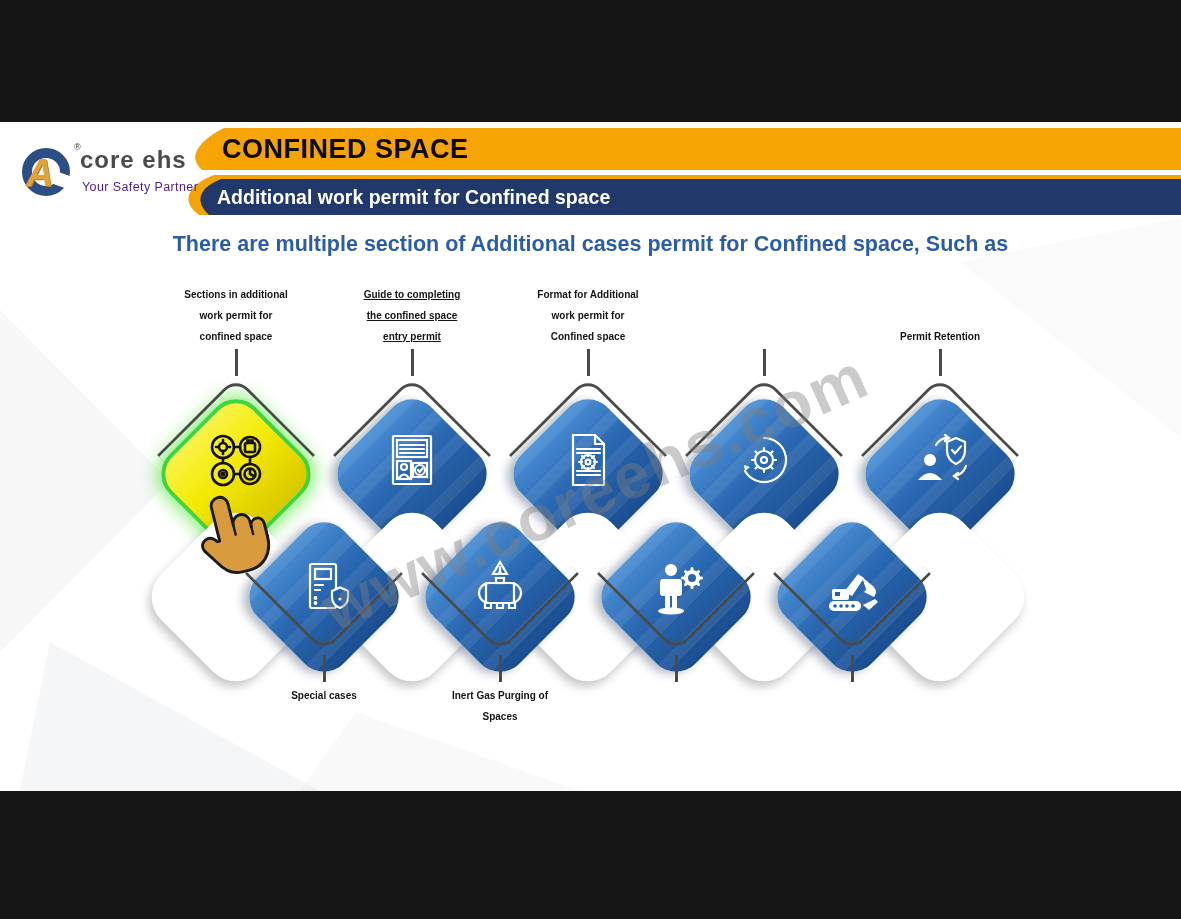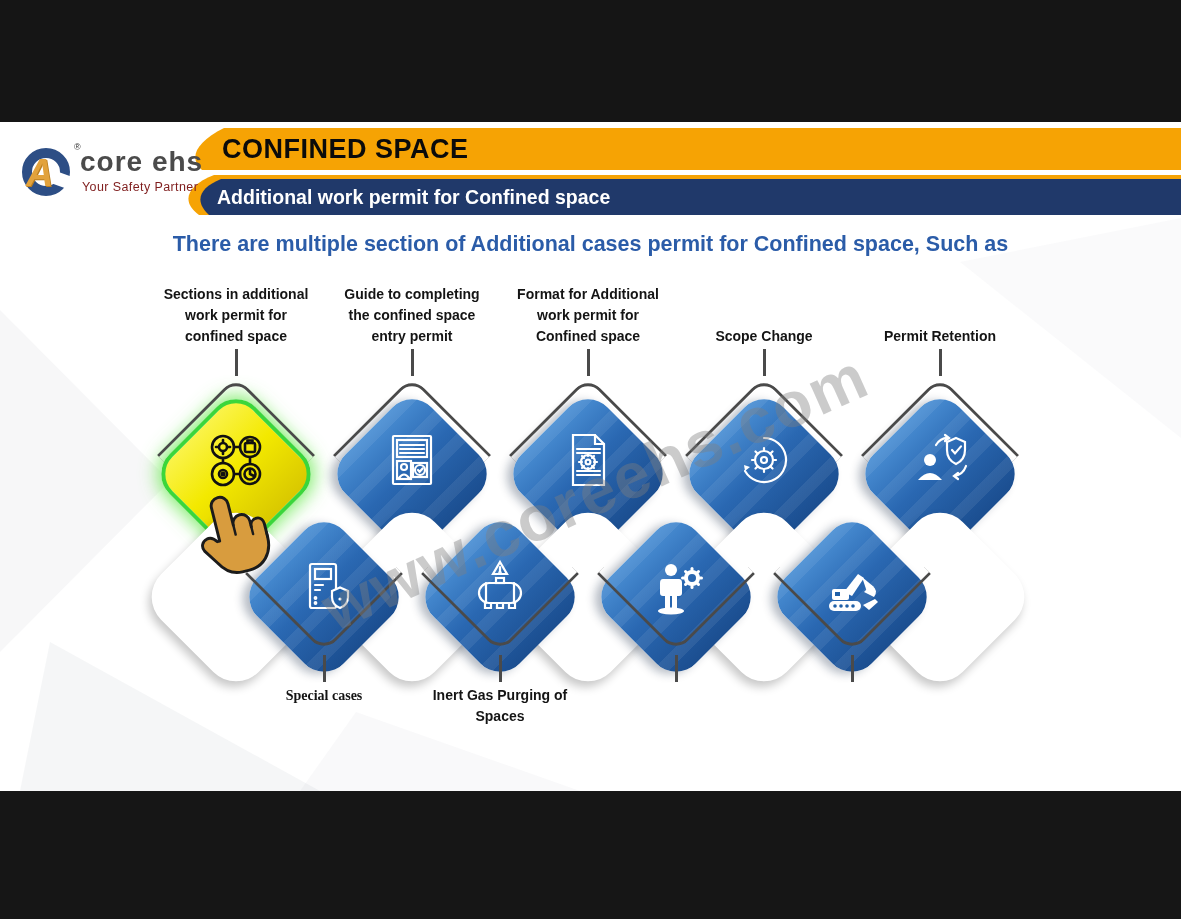--- a/index.html
+++ b/index.html
@@ -25,29 +25,29 @@
 
   
   .logo { position:absolute; left:18px; top:22px; width:190px; height:66px; }
   .logo-c { position:absolute; left:4px; top:4px; width:48px; height:48px; border-radius:50%;
     border:10px solid #2D4E85; }
   .logo-c::after { content:""; position:absolute; right:-13px; top:16px; width:20px; height:13px;
     background:#fff; transform:rotate(20deg); }
   .logo-a { position:absolute; left:8px; top:10px; font-size:38px; font-weight:800; font-style:italic;
     color:#E2A23C; text-shadow:1px 1px 0 #b97d1e; line-height:1; }
   .logo-reg { position:absolute; left:56px; top:-2px; font-size:9px; color:#333; }
-  .logo-brand { position:absolute; left:62px; top:2px; font-size:28px; font-weight:700; color:#4b4b4b; letter-spacing:1px;text-align:center; }
-  .logo-tag { position:absolute; left:64px; top:36px; font-size:12.5px; color:#7f1d1d; letter-spacing:0.4px; }
+  .logo-brand { position:absolute; left:62px; top:2px; font-size:24px; font-weight:700; color:#4b4b4b; letter-spacing:1px;text-align:center; }
+  .logo-tag { position:absolute; left:64px; top:36px; font-size:12.5px; color:#4c1d95; letter-spacing:0.4px; }
 
   .heading { position:absolute; left:0; top:110px; width:1181px; text-align:center;
     font-size:21.5px; font-weight:700; color:#2b5ca8; }
 
   
   .lbl { position:absolute; width:190px; display:flex; align-items:flex-end; justify-content:center;
-    text-align:center; font-size:14px; line-height:21px; font-weight:700; color:#141414;
+    text-align:center; font-size:10px; line-height:21px; font-weight:700; color:#141414;
     white-space:pre-line; z-index:4; }
   .lbl-top { top:153px; height:72px; }
   .lbl-bot { top:563px; height:48px; align-items:flex-start; }
 
   .vline { position:absolute; width:3px; background:#4a4a4a; z-index:3; }
   .chev { position:absolute; width:112px; height:112px; transform:rotate(45deg); z-index:3; }
   .chev-top { border-top:3px solid #4a4a4a; border-left:3px solid #4a4a4a; border-top-left-radius:18px; }
   .chev-bot { border-bottom:3px solid #4a4a4a; border-right:3px solid #4a4a4a; border-bottom-right-radius:18px; }
 
   .diamond { position:absolute; width:122px; height:122px; border-radius:28px; transform:rotate(45deg); }
@@ -96,27 +96,26 @@
       <div class="logo-reg">®</div>
       <div class="logo-brand">core ehs</div>
       <div class="logo-tag">Your Safety Partner</div>
     </div>
 
     <div class="heading">There are multiple section of Additional cases permit for Confined space, Such as</div>
 
     <div class="lbl lbl-top" style="left:141px;">Sections in additional
 work permit for
 confined space</div>
-    <div class="lbl lbl-top" style="left:317px;">Guide to completing
+    <div class="lbl lbl-top" style="left:317px;text-decoration:underline;">Guide to completing
 the confined space
 entry permit</div>
     <div class="lbl lbl-top" style="left:493px;">Format for Additional
 work permit for
 Confined space</div>
-    <div class="lbl lbl-top" style="left:669px;">Scope Change</div>
     <div class="lbl lbl-top" style="left:845px;text-align:center;">Permit Retention</div>
 
     <div class="vline" style="left:234.5px; top:227px; height:27px;"></div>
     <div class="vline" style="left:410.5px; top:227px; height:27px;"></div>
     <div class="vline" style="left:586.5px; top:227px; height:27px;"></div>
     <div class="vline" style="left:762.5px; top:227px; height:27px;"></div>
     <div class="vline" style="left:938.5px; top:227px; height:27px;"></div>
 
     <div class="chev chev-top" style="left:180px; top:277px;"></div>
     <div class="chev chev-top" style="left:356px; top:277px;"></div>
@@ -257,21 +256,21 @@
     <div class="chev chev-bot" style="left:268px; top:396px;"></div>
     <div class="chev chev-bot" style="left:444px; top:396px;"></div>
     <div class="chev chev-bot" style="left:620px; top:396px;"></div>
     <div class="chev chev-bot" style="left:796px; top:396px;"></div>
 
     <div class="vline" style="left:322.5px; top:533px; height:27px;"></div>
     <div class="vline" style="left:498.5px; top:533px; height:27px;"></div>
     <div class="vline" style="left:674.5px; top:533px; height:27px;"></div>
     <div class="vline" style="left:850.5px; top:533px; height:27px;"></div>
 
-    <div class="lbl lbl-bot" style="left:229px;font-family:Liberation Serif, serif;">Special cases</div>
+    <div class="lbl lbl-bot" style="left:229px;">Special cases</div>
     <div class="lbl lbl-bot" style="left:405px;">Inert Gas Purging of
 Spaces</div>
 
     <svg class="hand" viewBox="0 0 64 70">
       <path d="M20,38 L20,10 C20,6 23,3 27,3 C31,3 34,6 34,10 L34,28
                C34,24 37,21 41,21 C45,21 48,24 48,28 L48,33
                C48,30 50,27 54,27 C57,27 59,30 59,33 L59,44
                C59,58 50,67 38,67 L32,67 C24,67 18,62 14,55 L6,43
                C4,39 6,35 10,34 C13,33 16,35 18,38 Z" fill="#D89C3E" stroke="#1b1b1b" stroke-width="2.4" stroke-linejoin="round"></path>
       <path d="M34,28 v8 M48,32 v7 M59,40 v4" fill="none" stroke="#1b1b1b" stroke-width="2" stroke-linecap="round"></path>

